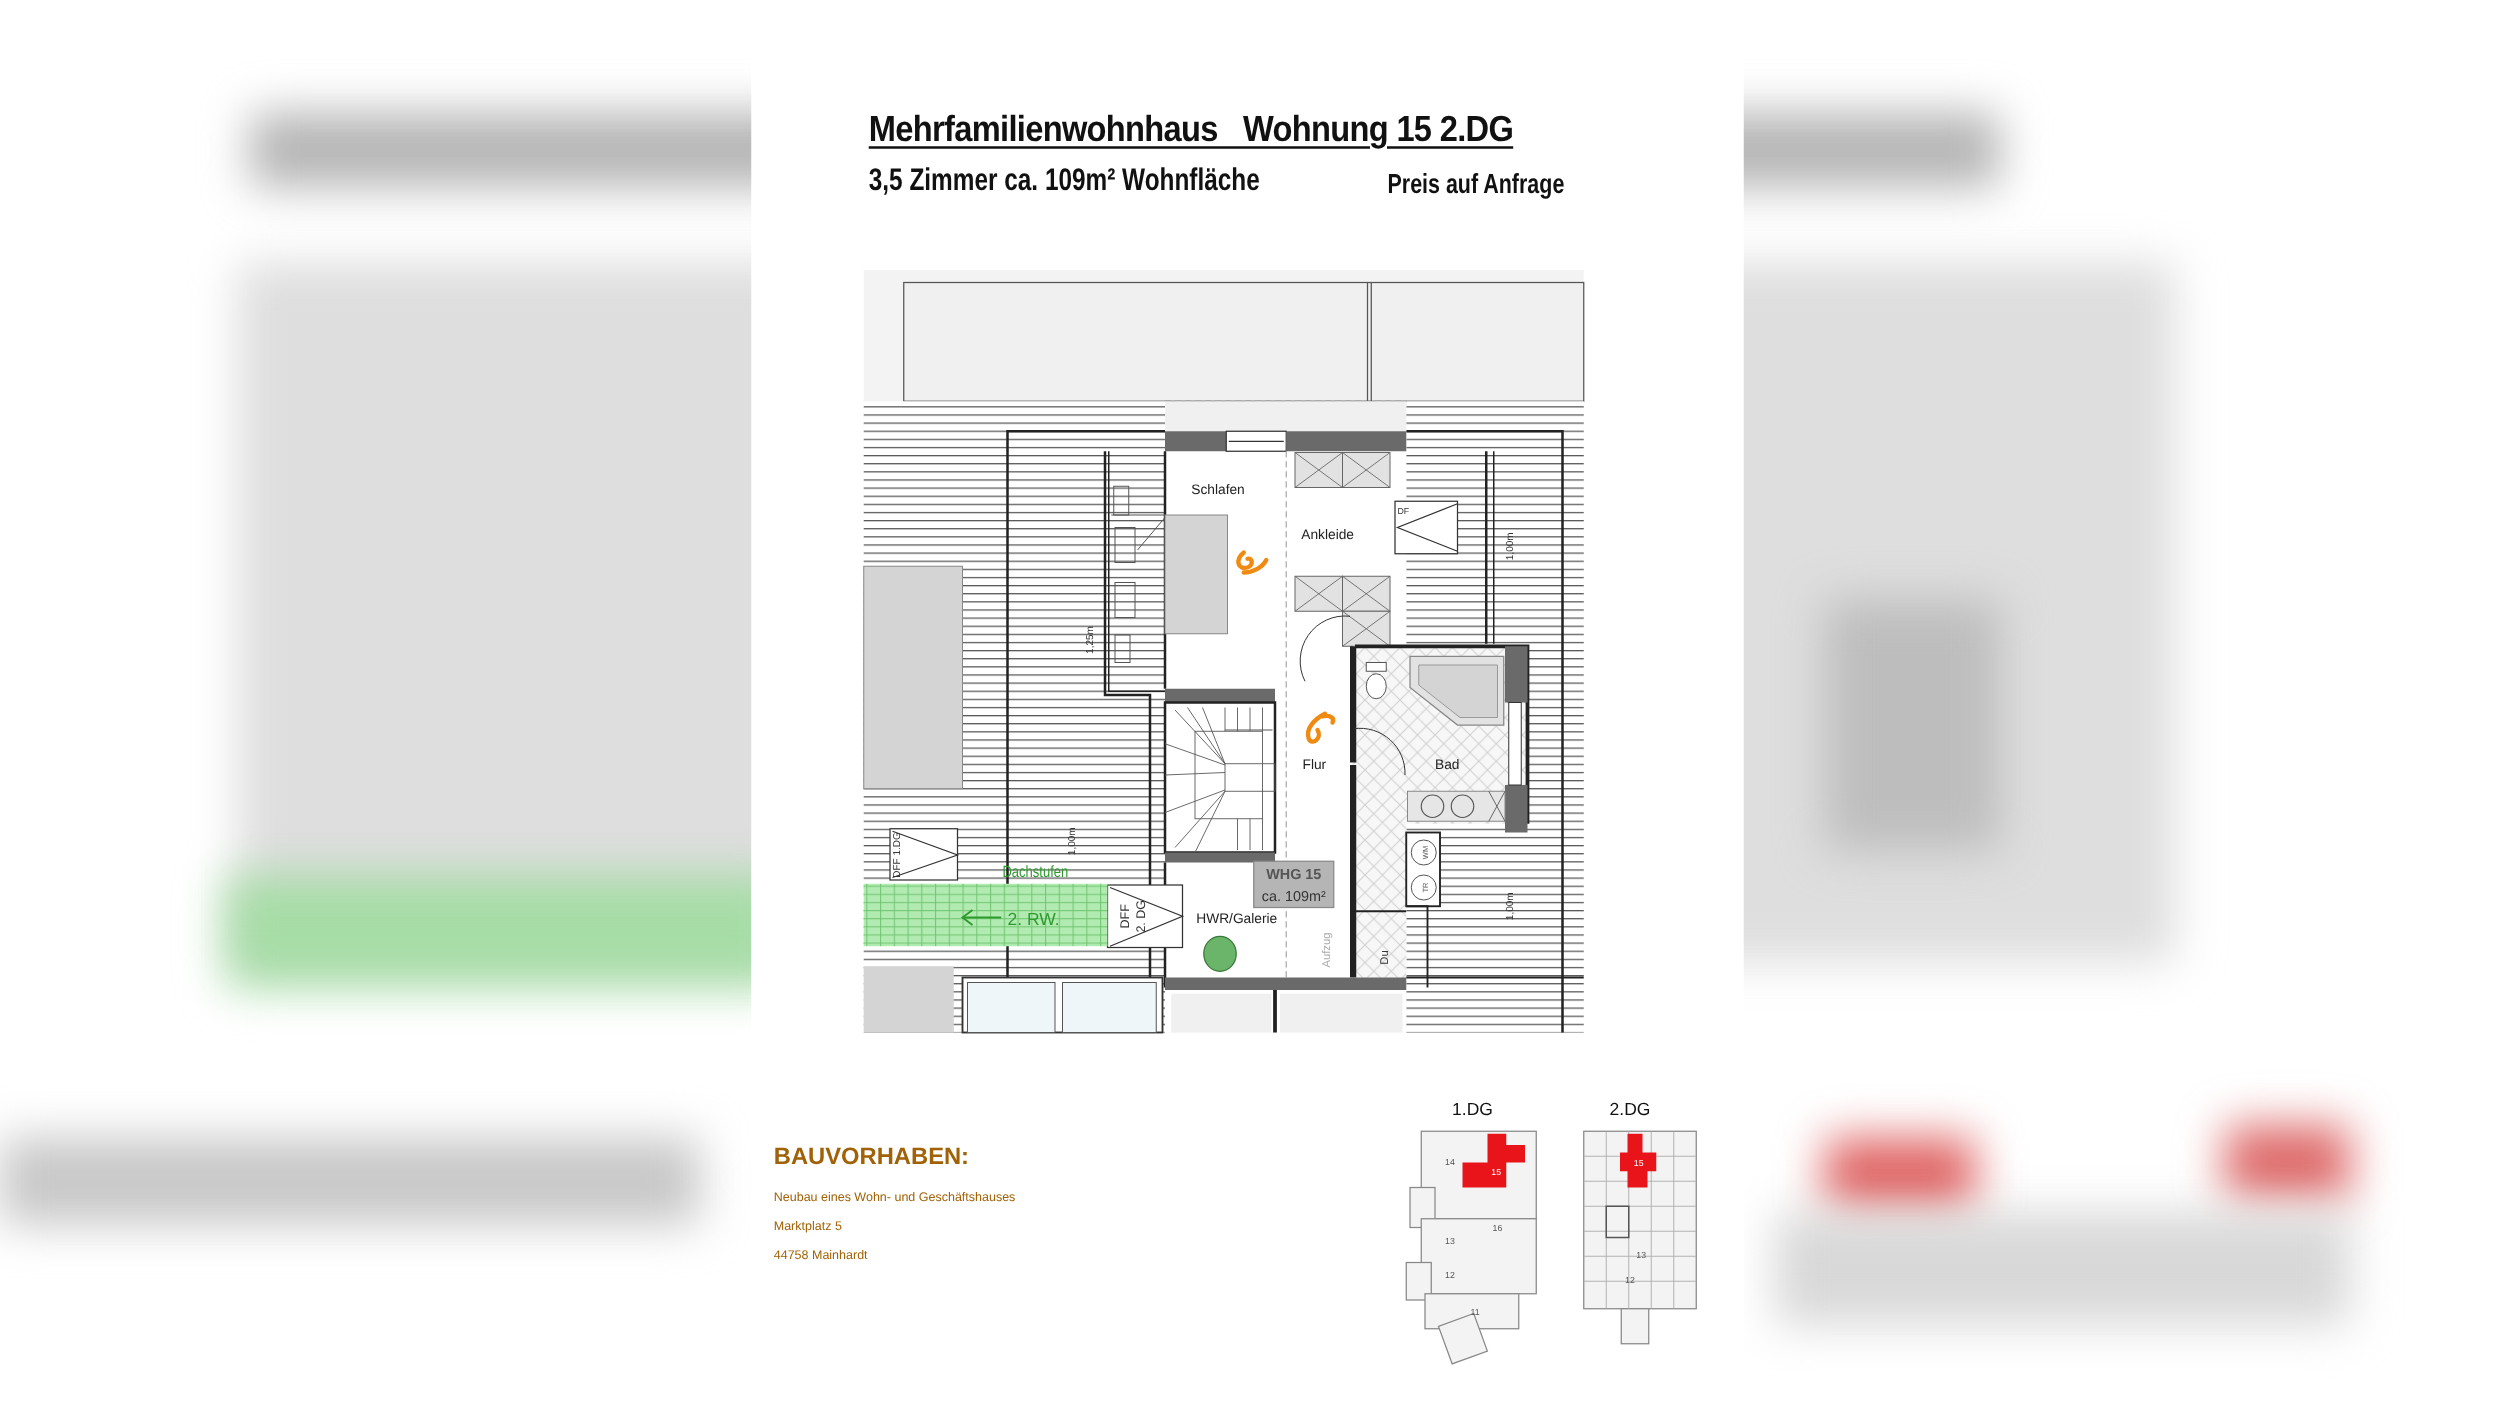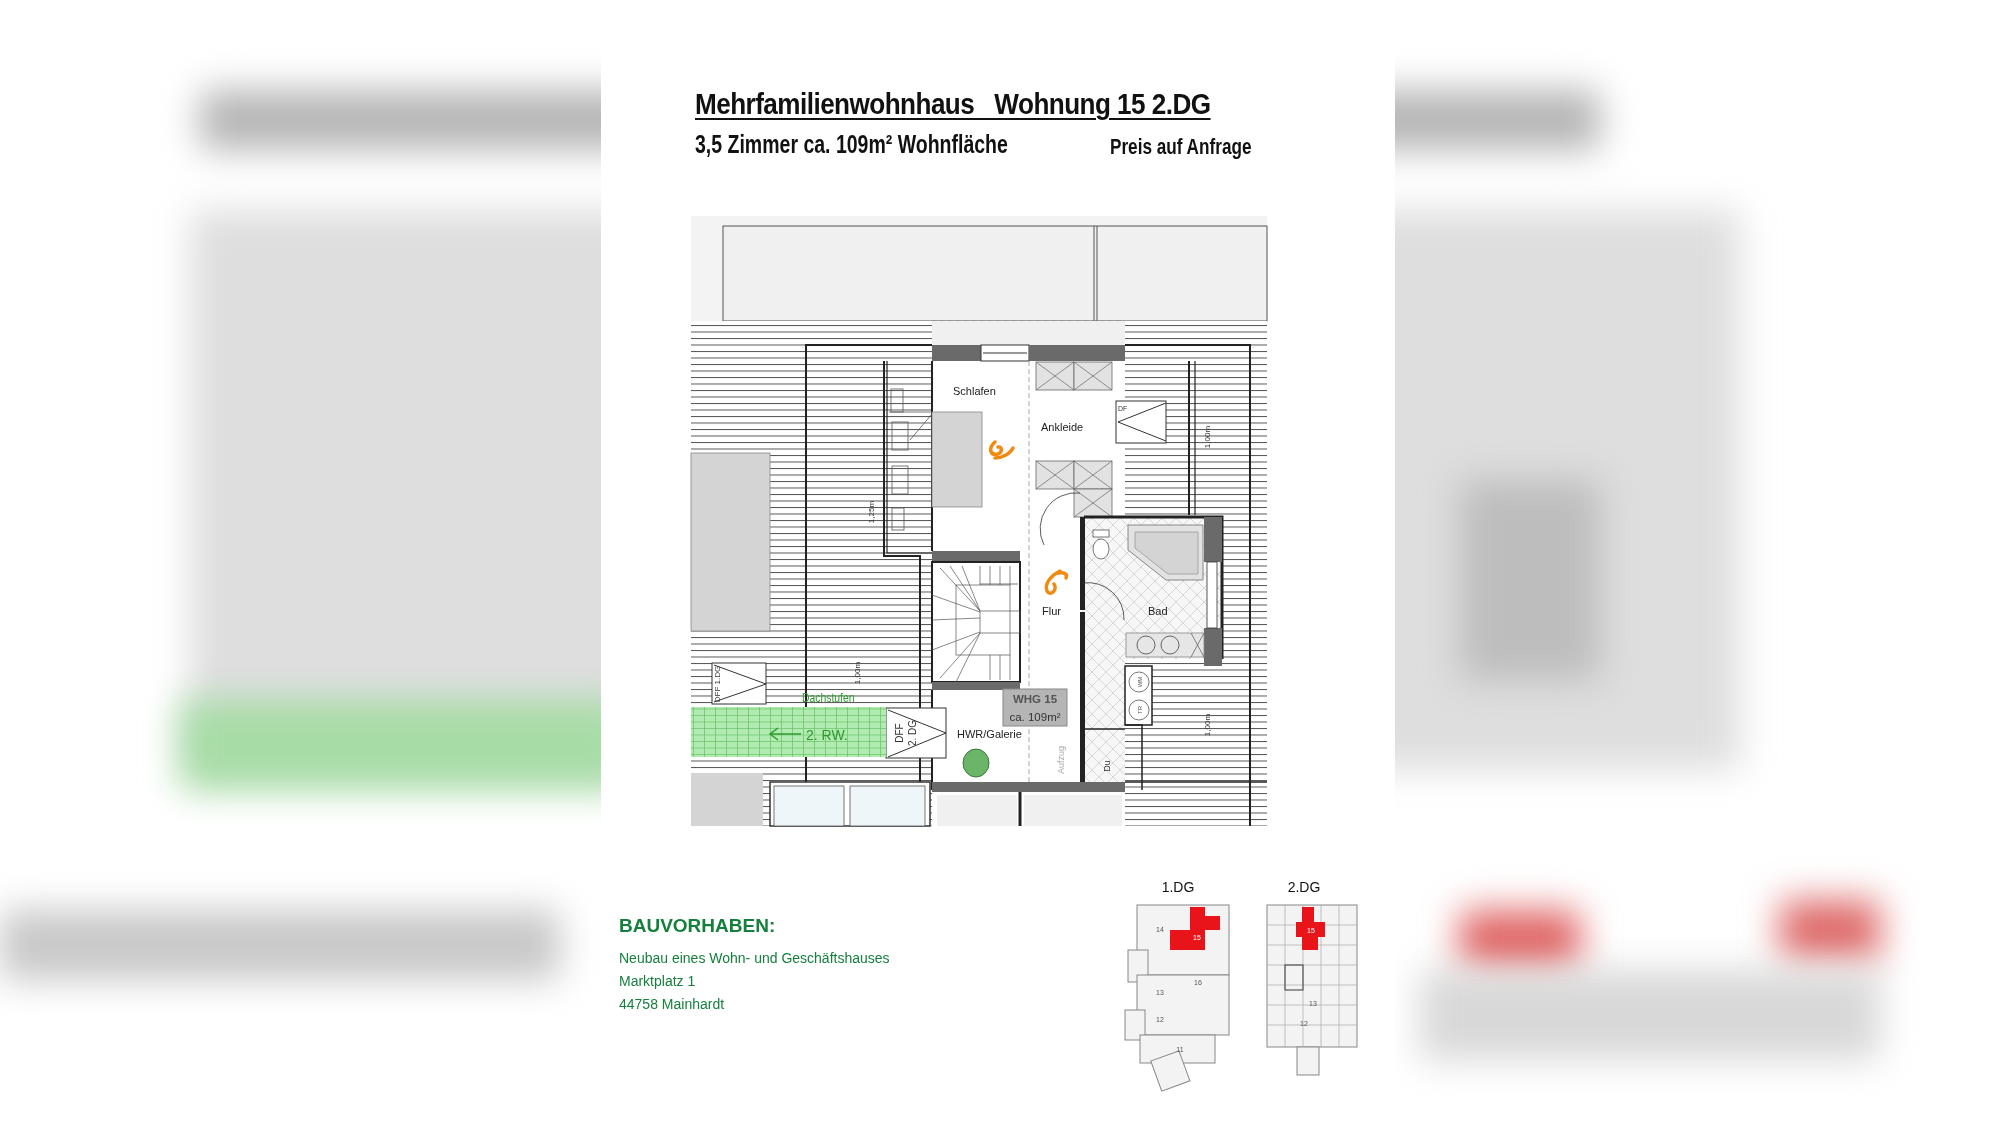--- a/index.html
+++ b/index.html
@@ -4,23 +4,23 @@
 <style>
   html,body{margin:0;padding:0;}
   body{width:1997px;height:1123px;position:relative;overflow:hidden;background:#ffffff;font-family:"Liberation Sans",sans-serif;}
   .bg{position:absolute;inset:0;overflow:hidden;}
   .blur{position:absolute;filter:blur(18px);border-radius:6px;}
   .sheet{position:absolute;left:601px;top:0;width:794px;height:1123px;background:#ffffff;}
   .title{position:absolute;left:695px;top:88px;font-family:"Liberation Sans",sans-serif;font-weight:bold;font-size:29px;letter-spacing:-0.6px;color:#111;text-decoration:underline;text-decoration-thickness:2px;text-underline-offset:4px;white-space:pre;transform:scaleX(0.9);transform-origin:left top;}
   .subtitle{position:absolute;left:695px;top:130px;font-weight:bold;font-size:25px;color:#111;transform:scaleX(0.78);transform-origin:left top;white-space:nowrap;}
   .price{position:absolute;left:1110px;top:134px;font-weight:bold;font-size:22px;color:#111;transform:scaleX(0.78);transform-origin:left top;white-space:nowrap;}
   .plan{position:absolute;left:0;top:0;}
-  .project{position:absolute;left:619px;top:915px;color:#15803d;}
+  .project{position:absolute;left:619px;top:915px;color:#a16207;}
   .project .ph{font-weight:bold;font-size:19px;margin-bottom:10px;}
-  .project .pl{font-size:14px;line-height:23px;}
+  .project .pl{font-size:10px;line-height:23px;}
 </style>
 </head>
 <body>
 
 <div class="bg">
   <div class="blur" style="left:200px;top:90px;width:1400px;height:60px;background:#b5b5b5;"></div>
   <div class="blur" style="left:190px;top:210px;width:1550px;height:560px;background:#dedede;"></div>
   <div class="blur" style="left:1460px;top:480px;width:140px;height:200px;background:#bdbdbd;"></div>
   <div class="blur" style="left:180px;top:700px;width:450px;height:90px;background:#a6dca6;"></div>
   <div class="blur" style="left:0;top:910px;width:560px;height:70px;background:#c8c8c8;"></div>
@@ -245,15 +245,15 @@
       <text x="1311" y="933" fill="#fff">15</text>
         <text x="1313" y="1006">13</text>
         <text x="1304" y="1026">12</text>
     </g>
   </g>
 </svg>
 
 <div class="project">
   <div class="ph">BAUVORHABEN:</div>
   <div class="pl">Neubau eines Wohn- und Geschäftshauses</div>
-  <div class="pl">Marktplatz 1</div>
+  <div class="pl">Marktplatz 5</div>
   <div class="pl">44758 Mainhardt</div>
 </div>
 
 </body></html>

